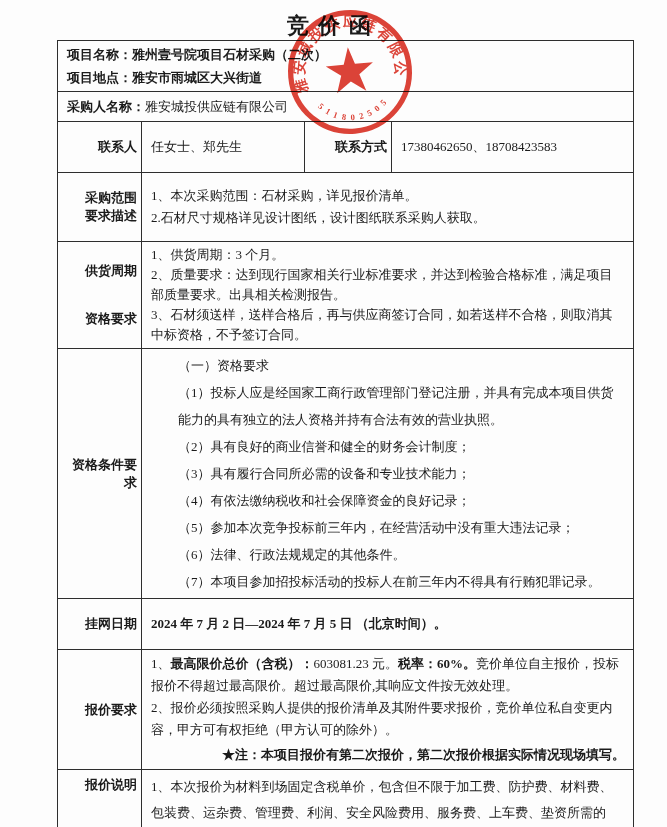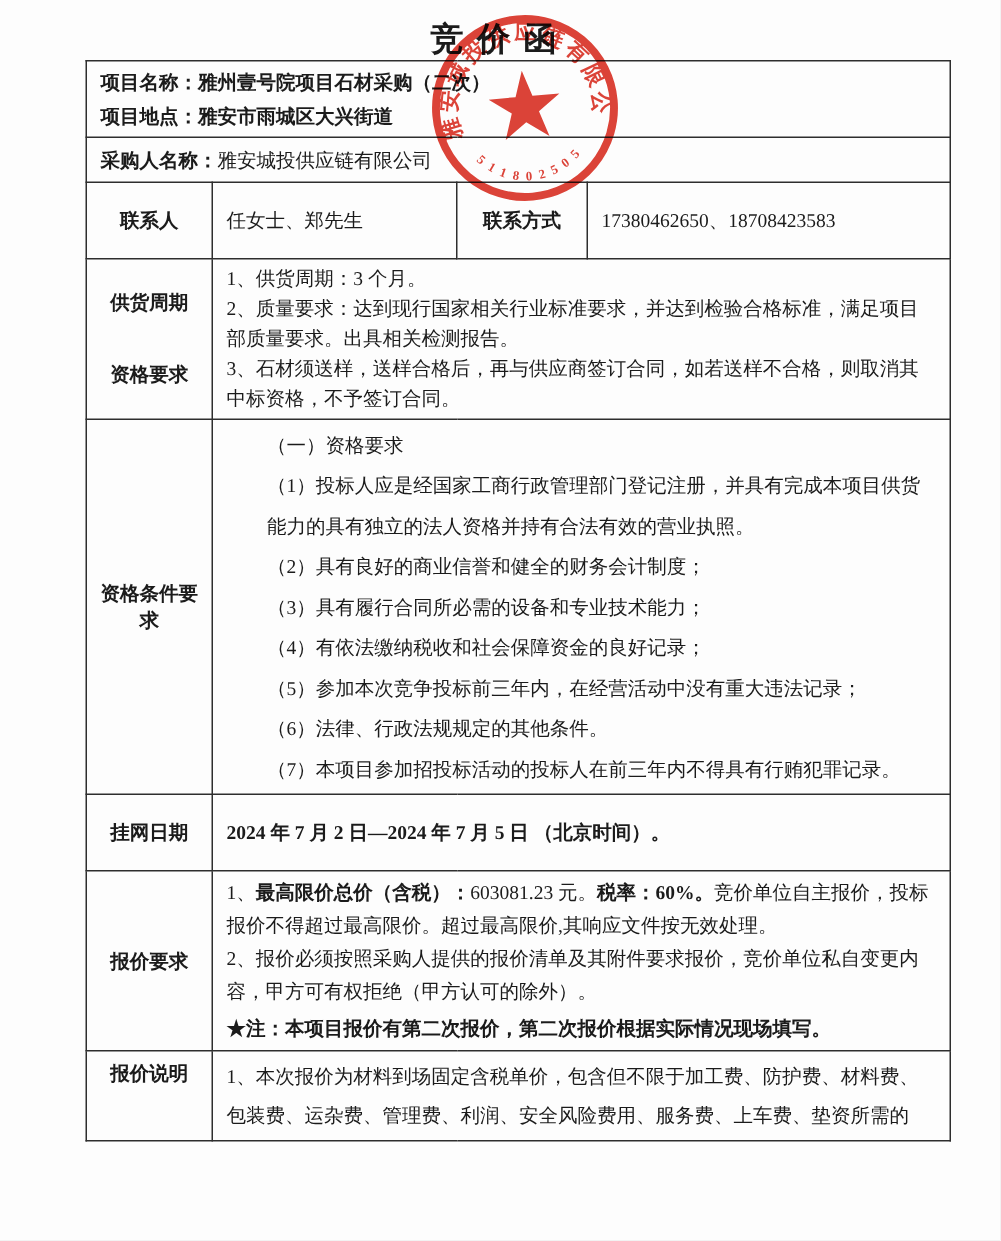--- a/index.html
+++ b/index.html
@@ -16,30 +16,30 @@
   .intro {
     margin:6px 38px 3px 85px; text-indent:2em;
     font-size:13px; line-height:18px; text-align:justify;
   }
   .intro .u { text-decoration:underline; text-underline-offset:3px; font-weight:700; }
   .doc-table {
     margin-left:57px; width:576px; border-collapse:collapse; table-layout:fixed;
     font-size:13px;
   }
   .doc-table td { border:1px solid #2e2e2e; vertical-align:middle; }
-  .label { text-align:center; font-weight:700; padding:16px 4px; }
+  .label { text-align:right; font-weight:700; padding:16px 4px; }
   .content { padding:3px 8px 3px 9px; text-align:left; }
   .b { font-weight:700; }
   .line { line-height:23px; }
   .full-row { padding:2px 8px 2px 9px; }
   .lh20 .line { line-height:20px; }
   .lh27 .line { line-height:27px;margin-left:27px; }
   .lh22 .line { line-height:22px; }
   .lh26 .line { line-height:26px; }
-  .note-line { margin-top:3px; }
+  .note-line { margin-top:3px;text-align:right; }
   .r9 td { vertical-align:top; }
   .r9 .label { padding-top:6px; }
   .r9 .content { padding-top:4px; }
   
   .stamp {
     position:absolute; left:283px; top:4px; width:134px; height:136px;
     transform:rotate(-5deg); opacity:.88; pointer-events:none;
     mix-blend-mode:multiply;
   }
   .stamp svg { width:100%; height:100%; }
@@ -91,20 +91,30 @@
       </td>
     </tr>
 
     <tr>
       <td class="label" style="height:30px">联系人</td>
       <td class="content">任女士、郑先生</td>
       <td class="label">联系方式</td>
       <td class="content">17380462650、18708423583</td>
     </tr>
 
+    <tr>
+      <td class="label" style="height:51px">
+        <div>采购范围</div>
+        <div>要求描述</div>
+      </td>
+      <td colspan="3" class="content lh22">
+            <div class="line">1、本次采购范围：石材采购，详见报价清单。</div>
+            <div class="line">2.石材尺寸规格详见设计图纸，设计图纸联系采购人获取。</div>
+          </td>
+    </tr>
 
     <tr>
       <td class="label" style="height:102px">
         <div style="margin-bottom:30px">供货周期</div>
         <div>资格要求</div>
       </td>
       <td colspan="3" class="content lh20">
             <div class="line">1、供货周期：3 个月。</div>
             <div class="line">2、质量要求：达到现行国家相关行业标准要求，并达到检验合格标准，满足项目部质量要求。出具相关检测报告。</div>
             <div class="line">3、石材须送样，送样合格后，再与供应商签订合同，如若送样不合格，则取消其中标资格，不予签订合同。</div>

